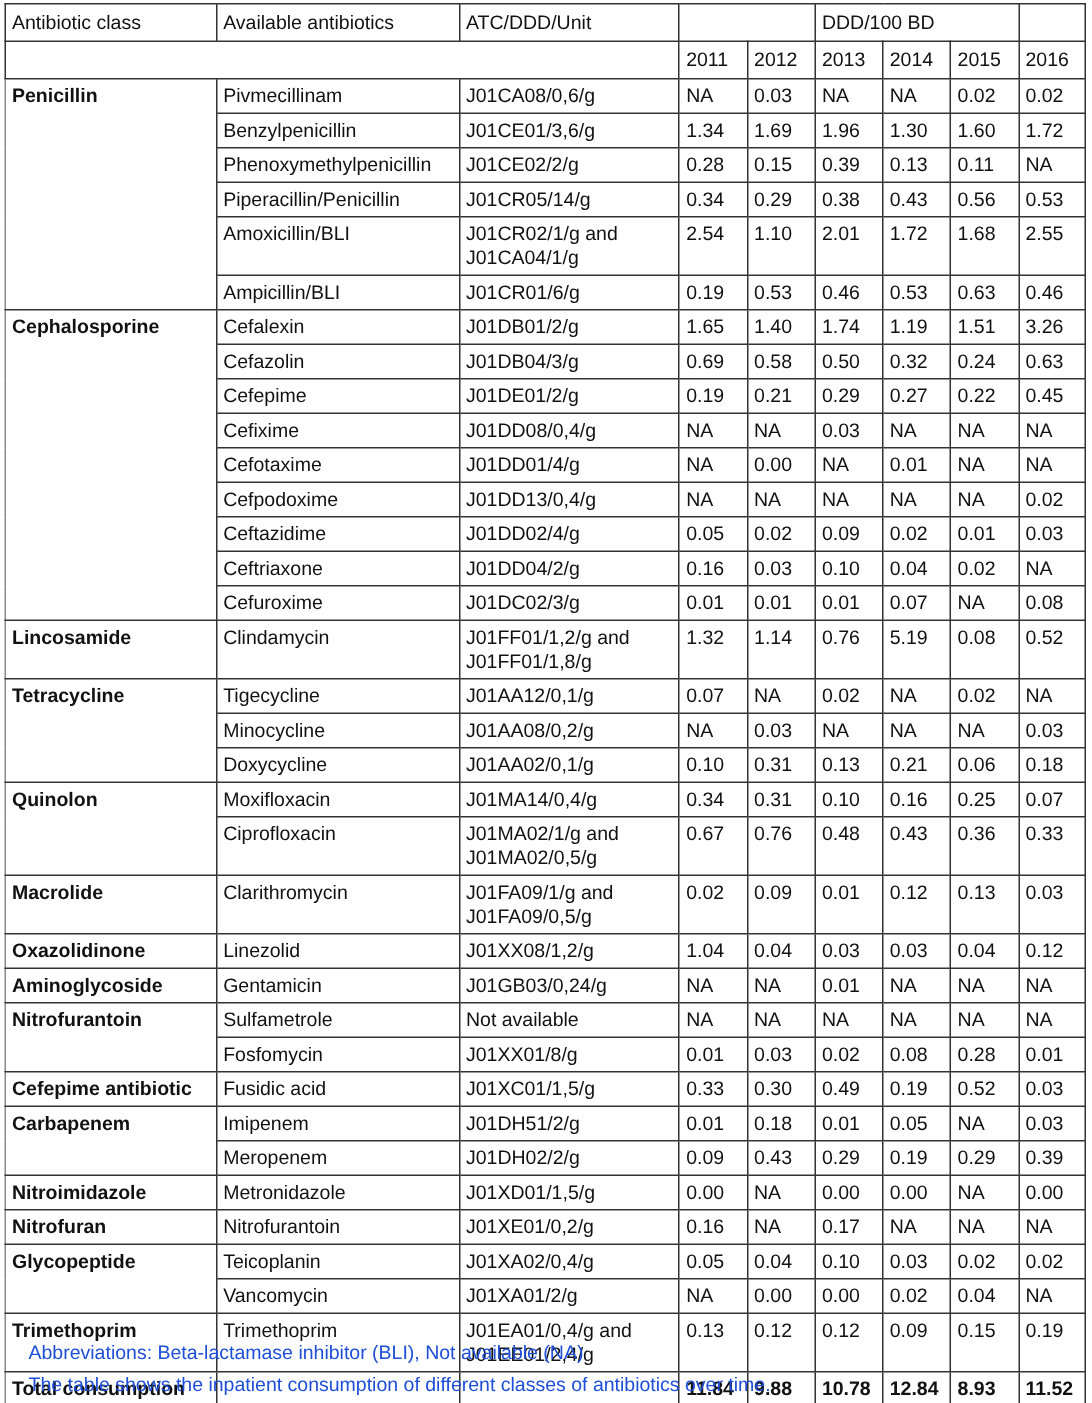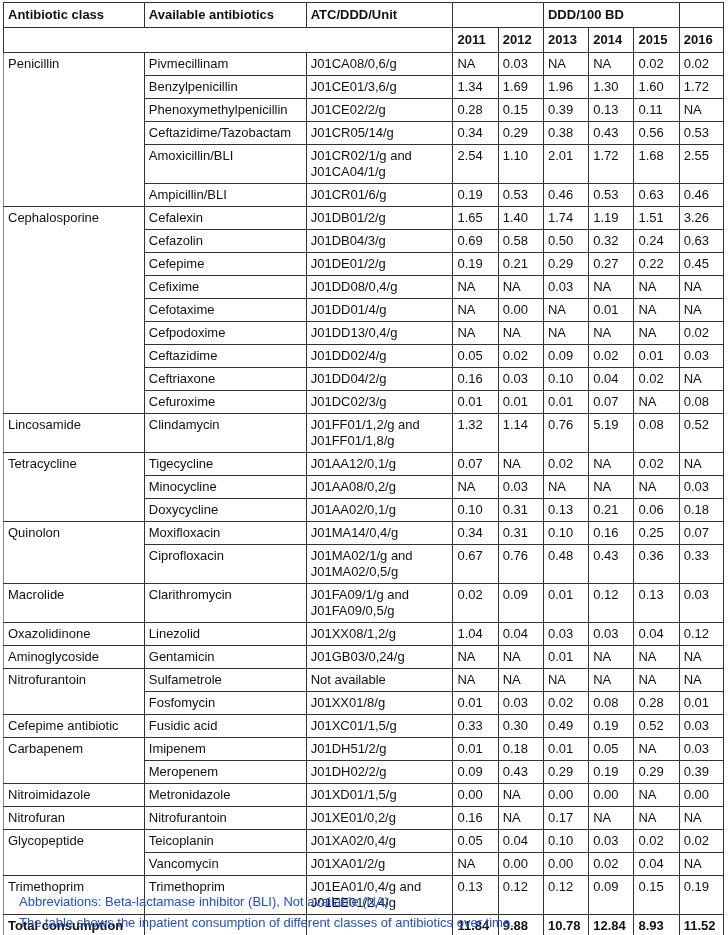--- a/index.html
+++ b/index.html
@@ -21,23 +21,23 @@
   td, th {
     border: 1px solid #333;
     padding: 0 0 0 4px;
     vertical-align: top;
     line-height: 16px;
     text-align: left;
     font-weight: normal;
   }
   tr { height: 22.7px; }
   td { padding-top: 3px; padding-bottom: 3px; }
-  th { font-weight: bold; padding-top: 4px; padding-bottom: 4px; }
+  th { font-weight: normal; padding-top: 4px; padding-bottom: 4px; }
   th.center { }
-  td.cls { font-weight: normal; border-left: 1.5px solid #8a8a8a; }
+  td.cls { font-weight: bold; border-left: 1.5px solid #8a8a8a; }
   td.total-label { font-weight: bold; }
   td.total-val { font-weight: bold; }
   .notes { position: absolute; left: 19px; top: 891px; font-size: 13px; line-height: 21px; color: #1d4ed8; }
 </style>
 </head>
 <body>
 
 <div class="wrap">
   <table>
     <colgroup>
@@ -96,21 +96,21 @@
           <td>Phenoxymethylpenicillin</td>
           <td>J01CE02/2/g</td>
           <td>0.28</td>
           <td>0.15</td>
           <td>0.39</td>
           <td>0.13</td>
           <td>0.11</td>
           <td>NA</td>
         </tr>
         <tr>
-          <td>Ceftazidime/Tazobactam</td>
+          <td>Piperacillin/Penicillin</td>
           <td>J01CR05/14/g</td>
           <td>0.34</td>
           <td>0.29</td>
           <td>0.38</td>
           <td>0.43</td>
           <td>0.56</td>
           <td>0.53</td>
         </tr>
         <tr>
           <td>Amoxicillin/BLI</td>

